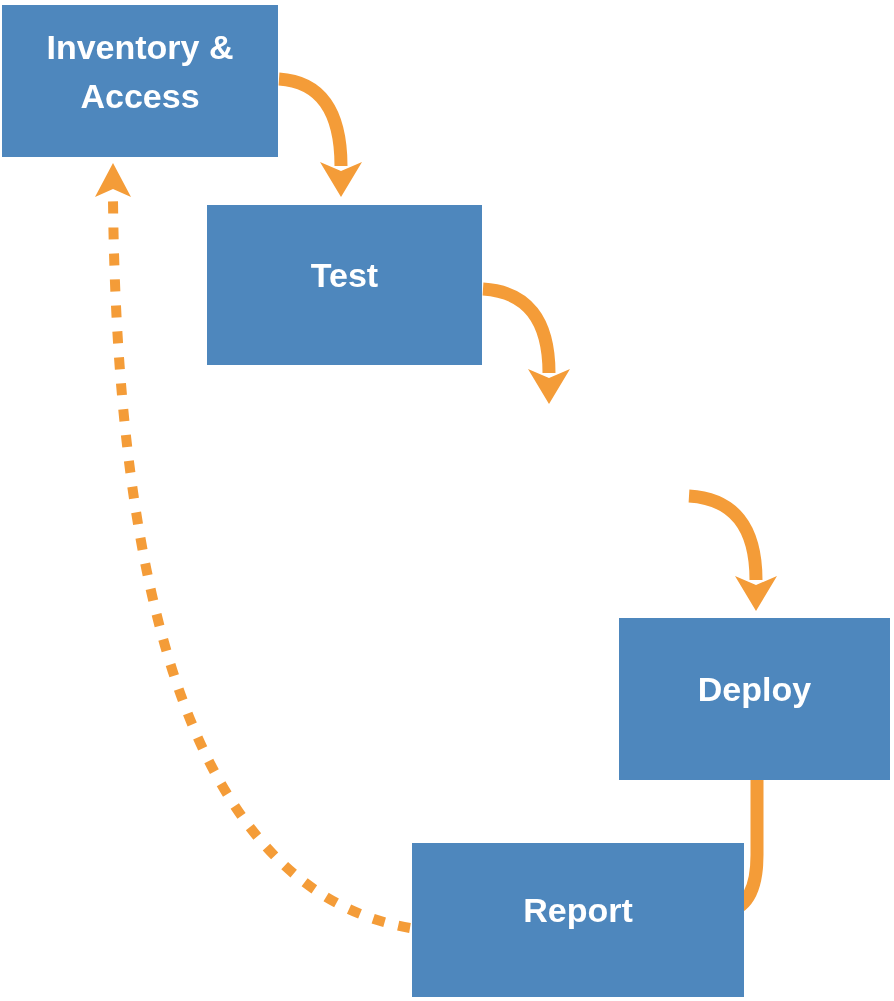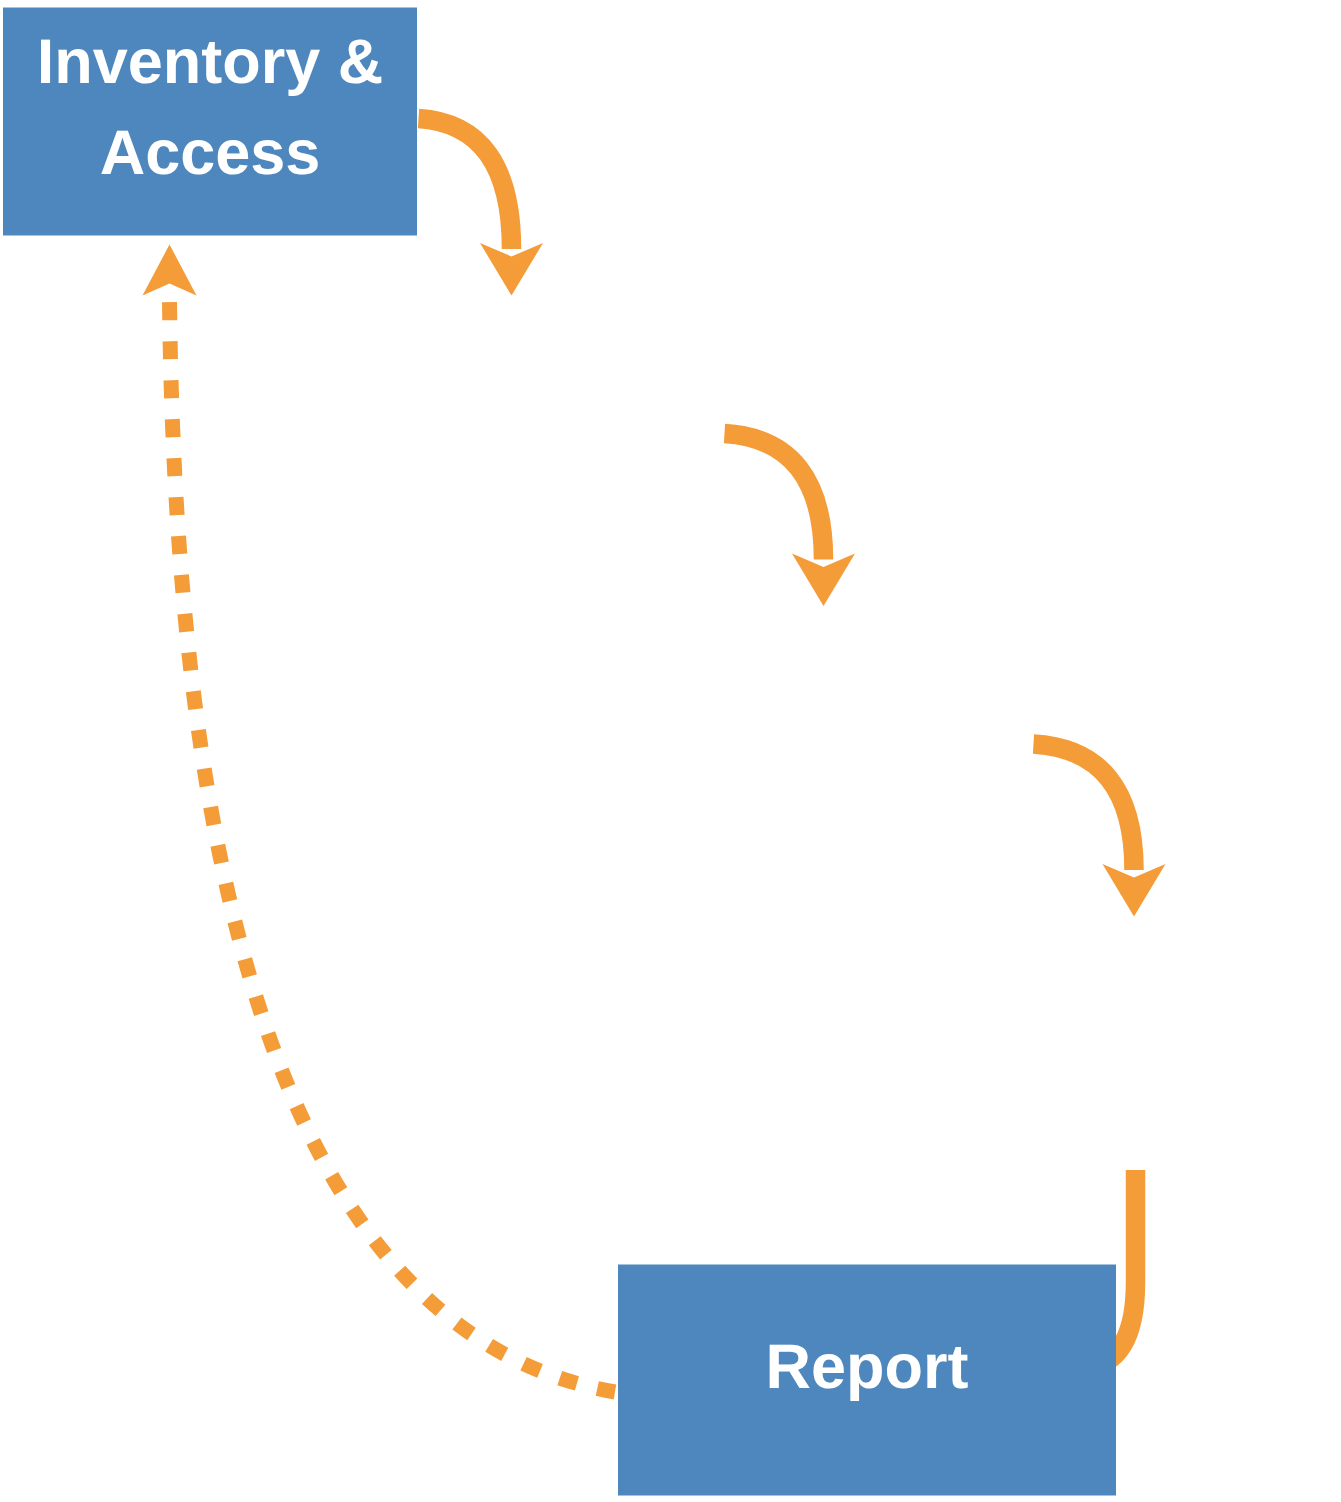--- a/index.html
+++ b/index.html
@@ -19,21 +19,21 @@
     font-family: "Liberation Sans", "DejaVu Sans", sans-serif;
   }
   .node {
     position: absolute;
     background: var(--box-fill);
     color: var(--label-text);
     display: flex;
     align-items: center;
     justify-content: center;
     text-align: center;
-    font-size: 42px;
+    font-size: 34px;
     font-weight: 700;
     line-height: 1.45;
     padding: 0 18px 18px 18px;
   }
   .node-inventory { left: 2px;   top: 5px;   width: 276px; height: 152px; }
   .node-test      { left: 207px; top: 205px; width: 275px; height: 160px; }
   .node-target    { left: 412px; top: 412px; width: 276px; height: 160px; }
   .node-deploy    { left: 619px; top: 618px; width: 271px; height: 162px; }
   .node-report    { left: 412px; top: 843px; width: 332px; height: 154px; }
   svg.arrows {
@@ -86,20 +86,26 @@
     <g>
       <path class="loop" d="M410,928 Q120,878 113,200"></path>
       <polygon points="113,163 95,197 113,189 131,197"></polygon>
     </g>
   </svg>
 
   <div class="node node-inventory">
     <span>Inventory &amp; Access</span>
   </div>
 
+  <div class="node node-test">
+    <span>Test</span>
+  </div>
 
 
+  <div class="node node-deploy">
+    <span>Deploy</span>
+  </div>
 
   <div class="node node-report">
     <span>Report</span>
   </div>
 
 </div>
 
 </body></html>

